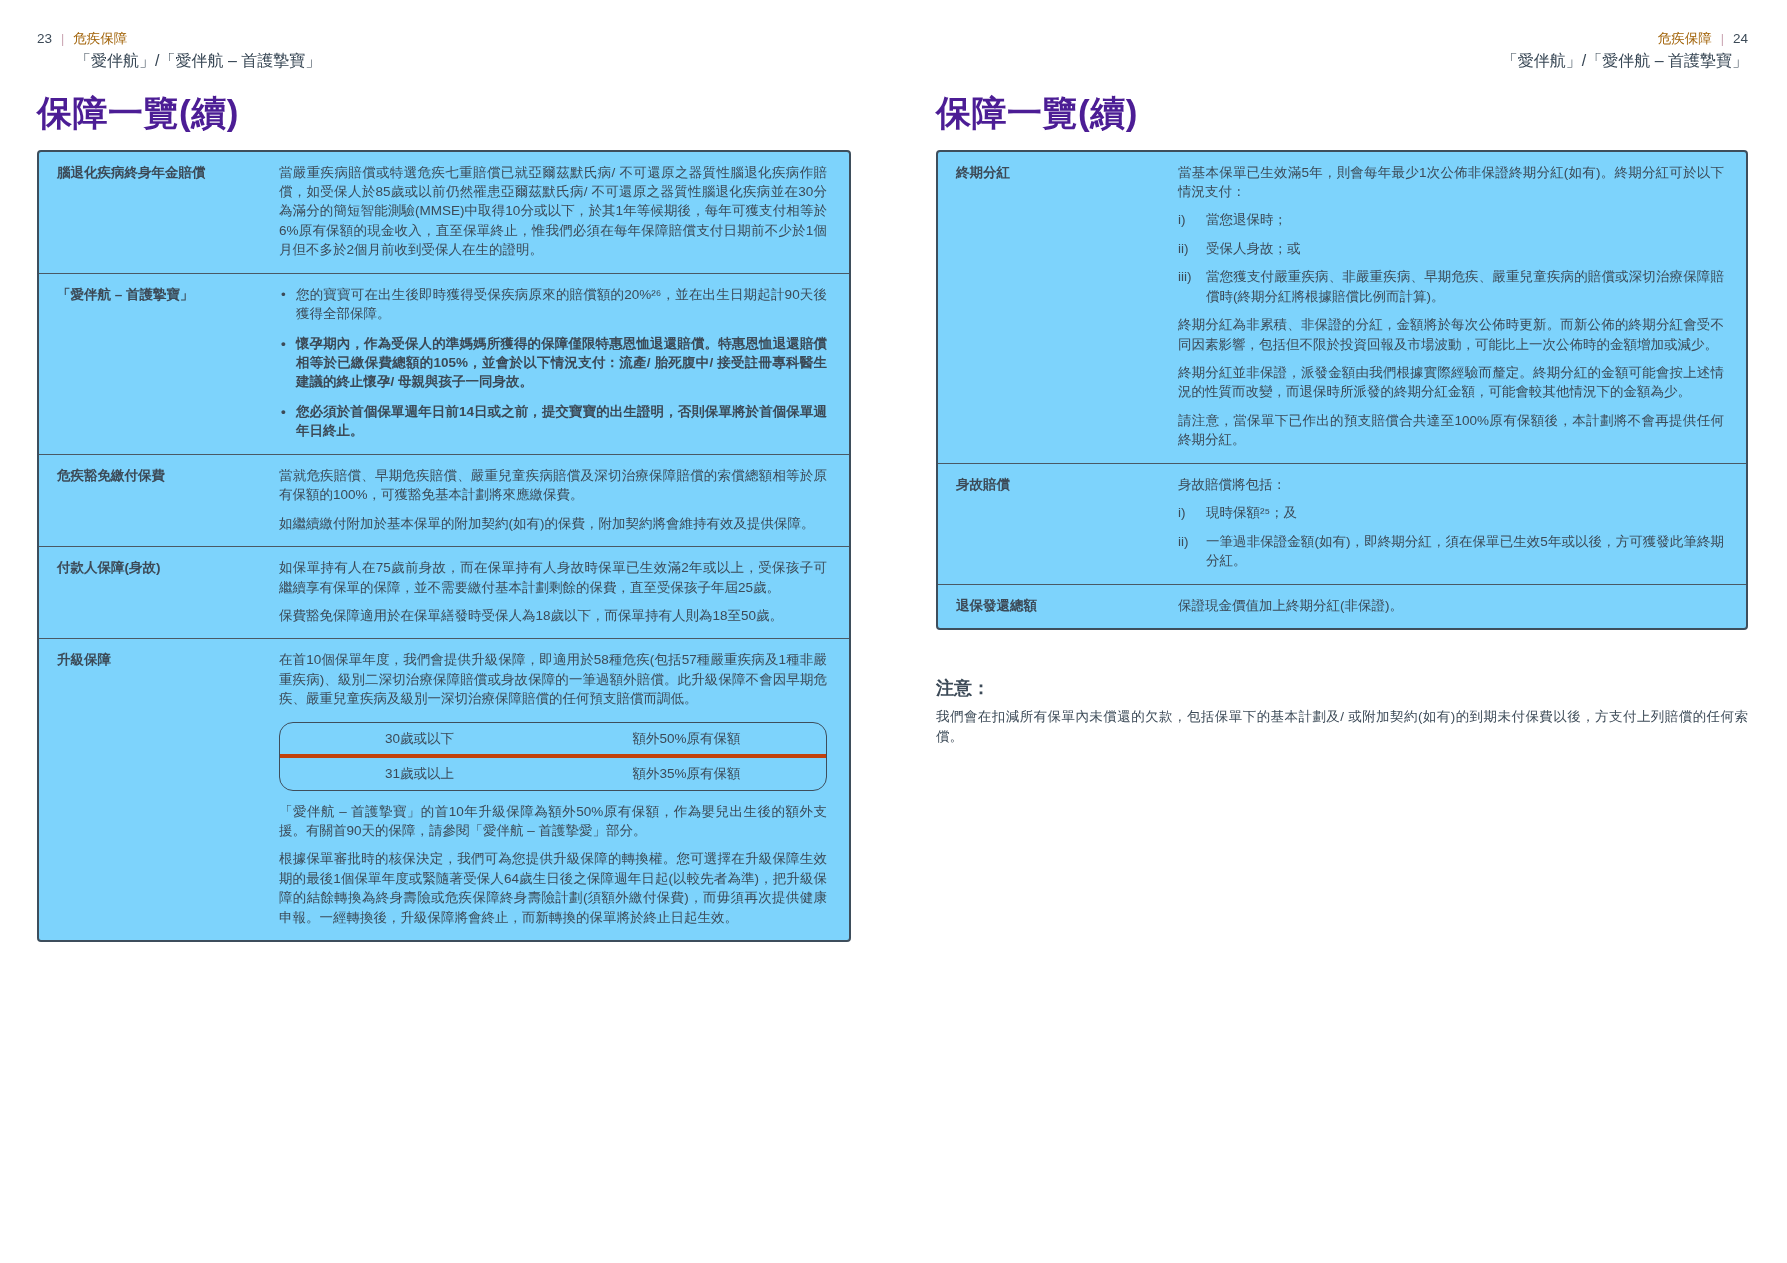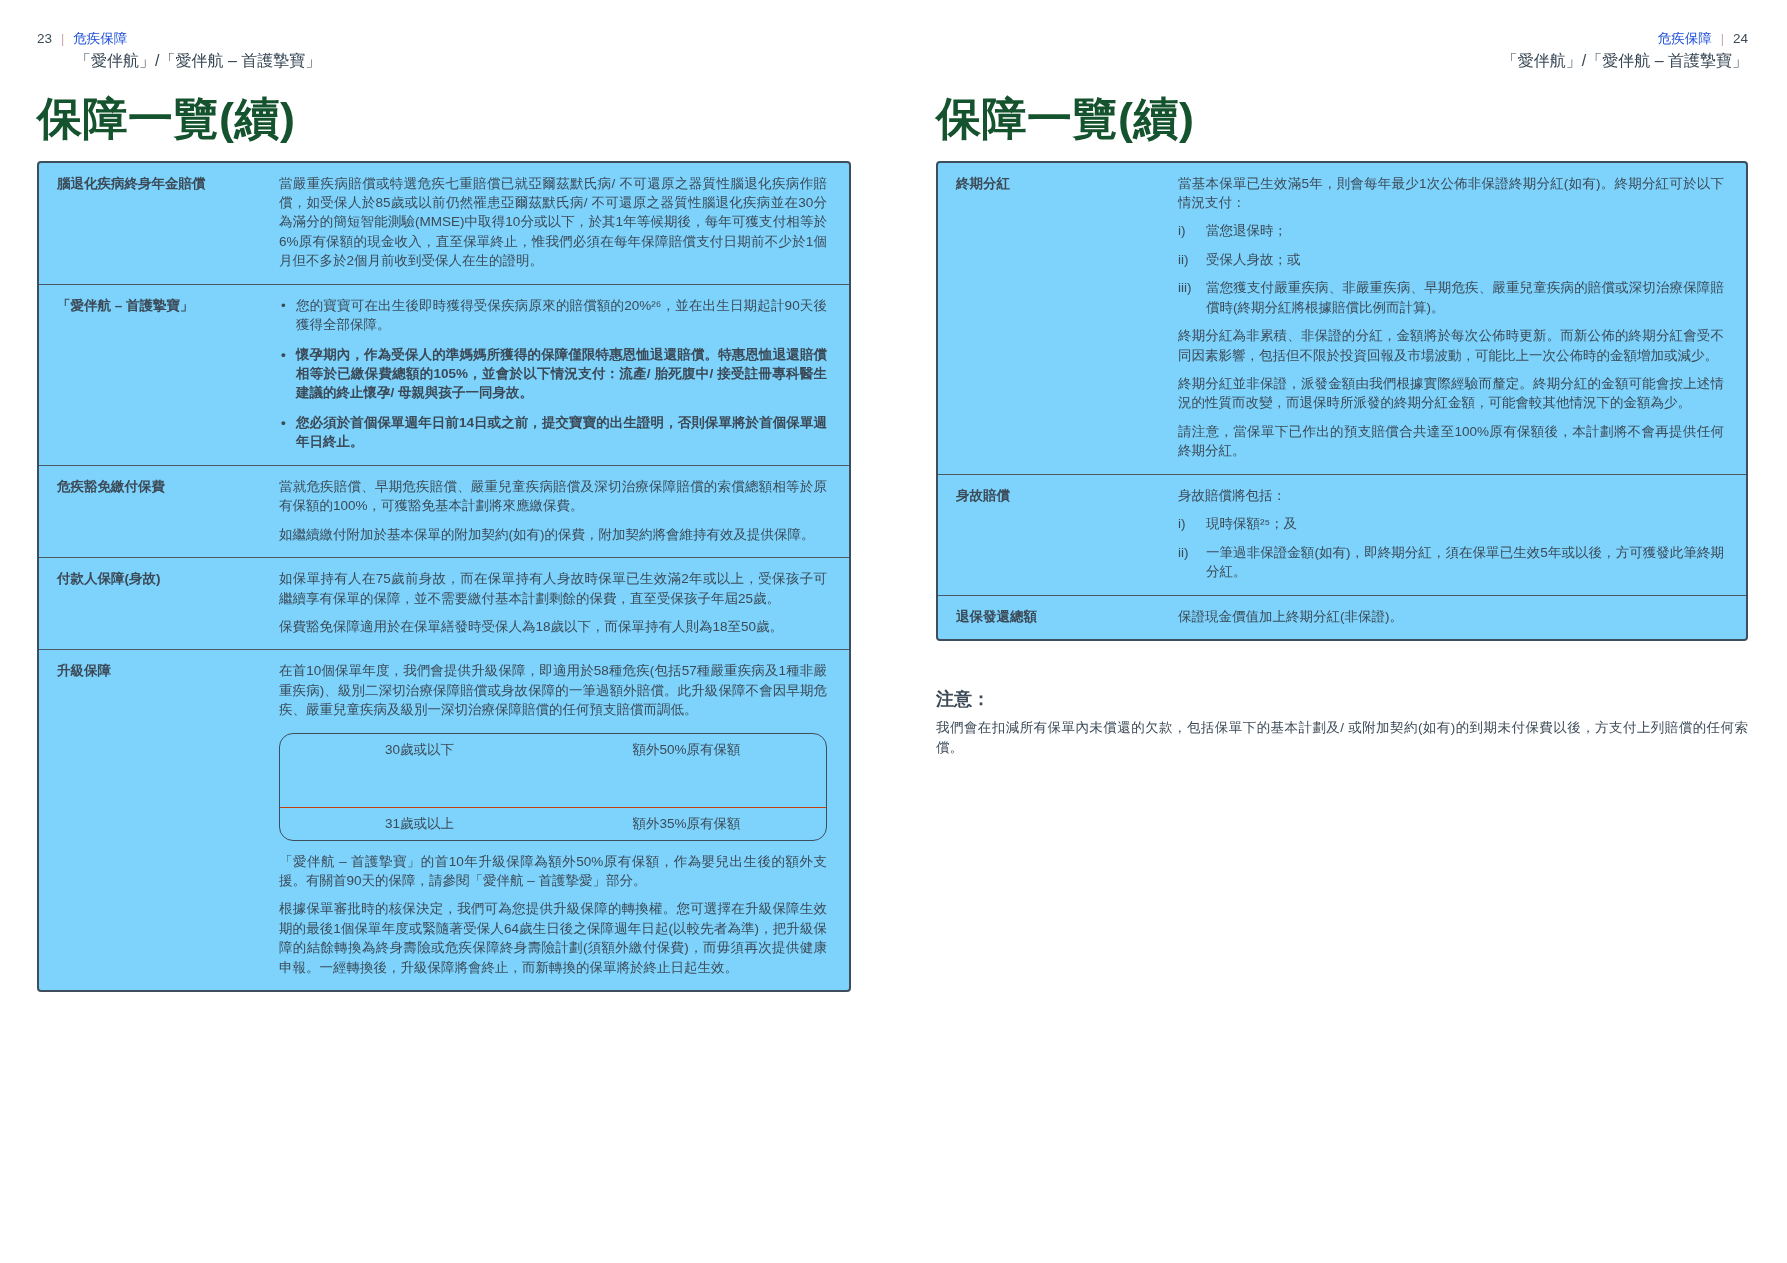--- a/index.html
+++ b/index.html
@@ -10,30 +10,30 @@
     font-family: "Liberation Sans", "DejaVu Sans", sans-serif;
     color: #3C4A57;
     position: relative;
     overflow: hidden;
   }
   .page { position: absolute; top: 30px; }
   #page-left  { left: 37px;  width: 814px; }
   #page-right { left: 936px; width: 812px; }
 
   .meta { font-size: 13.5px; display: flex; gap: 9px; align-items: baseline; }
-  .meta .sect { color: #1d4ed8; }
+  .meta .sect { color: #a16207; }
   .meta .bar  { color: #C9A3B1; font-size: 12.5px; }
   #page-right .meta { justify-content: flex-end; }
 
   .subtitle { font-weight: 400; font-size: 16px; margin-top: 3px; color: #374654; }
   #page-left  .subtitle { padding-left: 38px; }
   #page-right .subtitle { text-align: right; }
 
   .doc-title {
-    color: #14532d; font-size: 45px; font-weight: 800;
+    color: #4c1d95; font-size: 35px; font-weight: 800;
     margin-top: 22px; letter-spacing: 0.5px; line-height: 1.1;
   }
 
   .box {
     margin-top: 17px;
     border: 2px solid #3E4E5C;
     border-radius: 4px;
     overflow: hidden;
     background: #7dd3fc;
   }
@@ -65,21 +65,21 @@
   .mini-head {
     display: grid; grid-template-columns: 1fr 1fr;
     text-align: center; font-weight: 700;
     padding: 7px 6px 6px;
     border-bottom: 1.5px solid #D6404D;
   }
   .mini-row {
     display: grid; grid-template-columns: 1fr 1fr;
     text-align: center; padding: 6px 6px;
   }
-  .mini-row + .mini-row { border-top: 1px solid #c2410c; margin-top: 42px; }
+  .mini-row + .mini-row { border-top: 4px solid #c2410c; }
 
   .note { margin-top: 46px; }
   .note-h { font-weight: 700; font-size: 18px; }
   .note-t { font-size: 13.5px; line-height: 1.5; margin-top: 7px; text-align: justify; }
 </style>
 </head>
 <body>
 
 <div class="page" id="page-left">
   <div class="meta">

